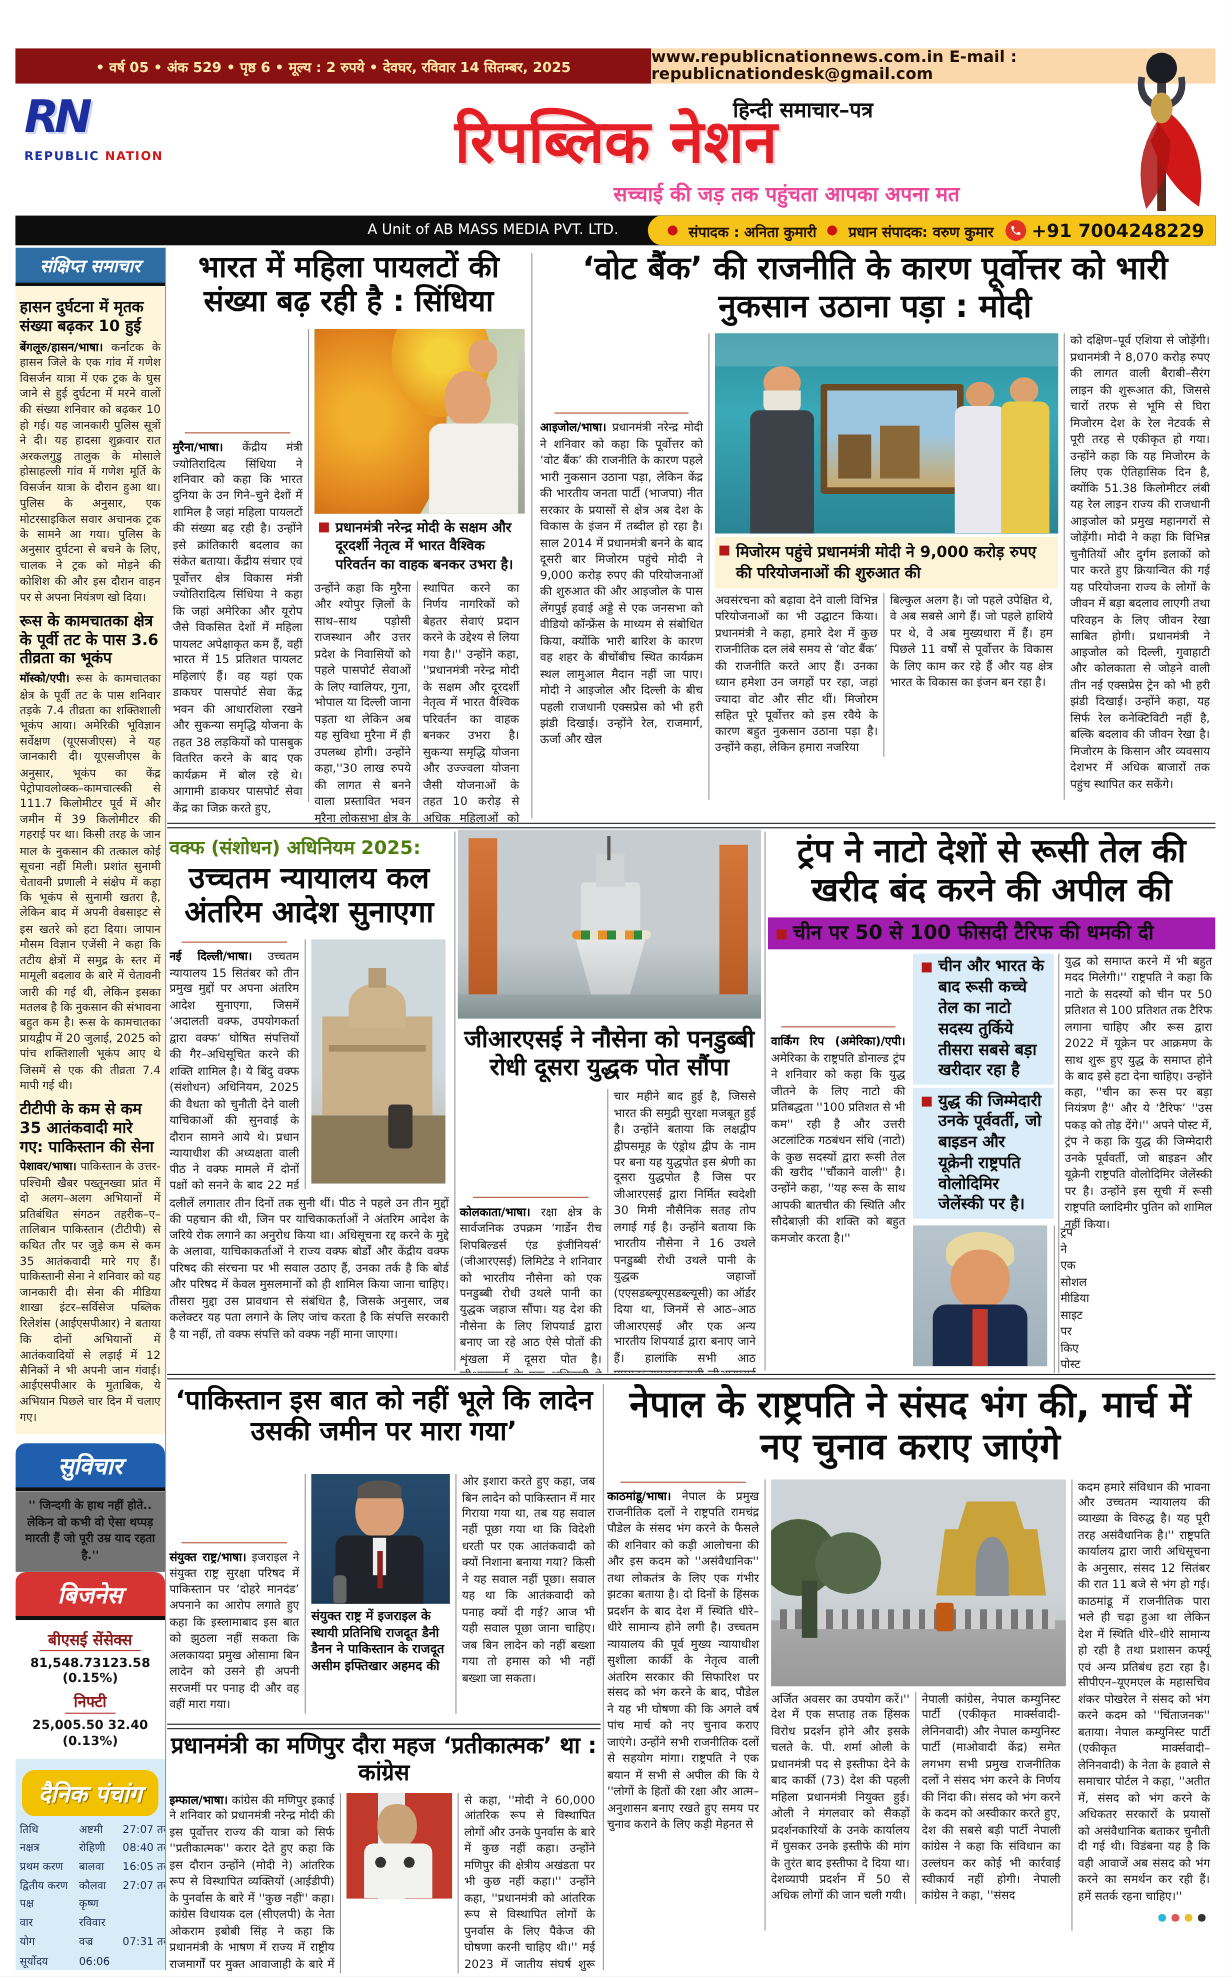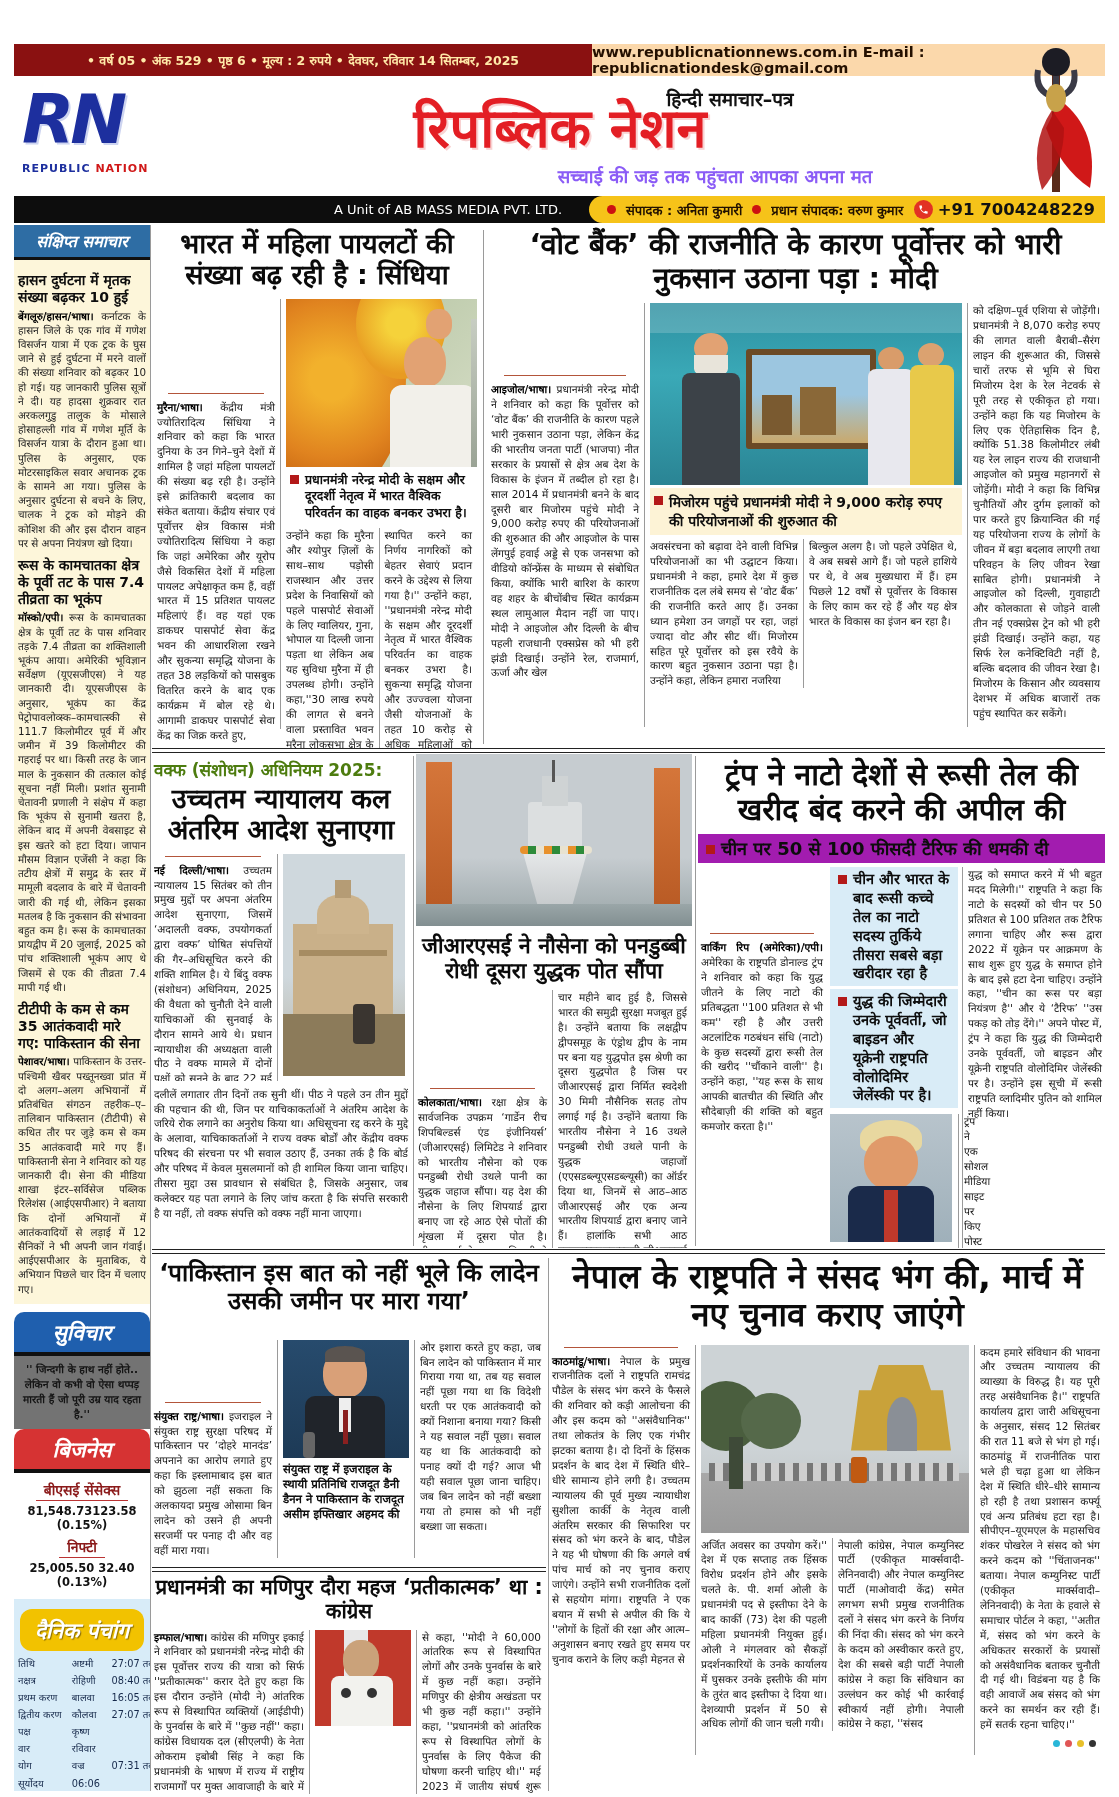--- a/index.html
+++ b/index.html
@@ -4,26 +4,26 @@
 <style>
   html,body{margin:0;padding:0;background:#e8e8e8;font-family:"DejaVu Sans",sans-serif;}
   #page{position:relative;width:1119px;height:1797px;margin:0 auto;background:#fff;overflow:hidden;}
   .abs{position:absolute;}
   .art{position:absolute;overflow:hidden;}
   
   #topstrip{left:14px;top:44px;width:1091px;height:32px;display:flex;}
   #issuebox{width:578px;background:#8a1111;color:#ffe9a8;font-size:12.5px;font-weight:bold;display:flex;align-items:center;justify-content:center;}
   #webbox{flex:1;background:#fbd8ab;color:#241000;font-size:14.5px;font-weight:bold;display:flex;align-items:center;justify-content:center;}
   #logo{left:22px;top:86px;width:170px;height:108px;}
-  #logo .rn{font-size:68px;font-weight:bold;font-style:italic;color:#1d2f9e;line-height:1;letter-spacing:-4px;text-shadow:2px 2px 0 #cdd4f0;}
+  #logo .rn{font-size:41px;font-weight:bold;font-style:italic;color:#1d2f9e;line-height:1;letter-spacing:-4px;text-shadow:2px 2px 0 #cdd4f0;}
   #logo .sub{font-size:11px;font-weight:bold;letter-spacing:1px;margin-top:8px;}
   #logo .sub .blue{color:#1d2f9e;} #logo .sub .red{color:#d01818;}
   #langtag{left:600px;top:86px;width:260px;font-size:19px;font-weight:bold;color:#111;text-align:center;}
   #nptitle{left:215px;top:102px;width:690px;font-size:54px;font-weight:bold;color:#e31e24;text-align:center;line-height:1;text-shadow:2px 2px 0 #f8d2d2;}
-  #tagline{left:545px;top:163px;width:340px;font-size:18.5px;font-weight:bold;color:#8b5cf6;text-align:center;}
+  #tagline{left:545px;top:163px;width:340px;font-size:18.5px;font-weight:bold;color:#ec4899;text-align:center;}
   #trident{left:940px;top:40px;width:165px;height:152px;}
   #unitbar{left:14px;top:196px;width:1091px;height:27px;background:#0d0d0d;display:flex;align-items:center;}
   #unitlabel{color:#fff;font-size:13px;margin-left:320px;white-space:nowrap;}
   #editorpill{margin-left:auto;height:27px;background:#f6c319;border-radius:14px 0 0 14px;display:flex;align-items:center;gap:10px;padding:0 10px 0 18px;width:488px;}
   .reddot{width:9px;height:9px;border-radius:50%;background:#cc1111;display:inline-block;}
   .edname{font-size:13px;font-weight:bold;color:#201000;white-space:nowrap;}
   #phonewrap{display:flex;gap:5px;margin-left:auto;}
   #phoneno{font-size:16.5px;font-weight:bold;color:#111;}
   #phoneicon{width:19px;height:19px;border-radius:50%;background:#e23224;display:flex;align-items:center;justify-content:center;}
   
@@ -120,21 +120,21 @@
   </div>
 
   <div class="abs" id="sidebar">
     <div class="sb-head">संक्षिप्त समाचार</div>
     <div class="sb-items">
       <div>
         <div class="sb-h">हासन दुर्घटना में मृतक संख्या बढ़कर 10 हुई</div>
         <p class="sb-b"><b class="dl">बेंगलूरु/हासन/भाषा।</b> <span>कर्नाटक के हासन जिले के एक गांव में गणेश विसर्जन यात्रा में एक ट्रक के घुस जाने से हुई दुर्घटना में मरने वालों की संख्या शनिवार को बढ़कर 10 हो गई। यह जानकारी पुलिस सूत्रों ने दी। यह हादसा शुक्रवार रात अरकलगुडु तालुक के मोसाले होसाहल्ली गांव में गणेश मूर्ति के विसर्जन यात्रा के दौरान हुआ था। पुलिस के अनुसार, एक मोटरसाइकिल सवार अचानक ट्रक के सामने आ गया। पुलिस के अनुसार दुर्घटना से बचने के लिए, चालक ने ट्रक को मोड़ने की कोशिश की और इस दौरान वाहन पर से अपना नियंत्रण खो दिया।</span></p>
       </div>
       <div>
-        <div class="sb-h">रूस के कामचातका क्षेत्र के पूर्वी तट के पास 7.4 तीव्रता का भूकंप</div>
+        <div class="sb-h">रूस के कामचातका क्षेत्र के पूर्वी तट के पास 3.6 तीव्रता का भूकंप</div>
         <p class="sb-b"><b class="dl">मॉस्को/एपी।</b> <span>रूस के कामचातका क्षेत्र के पूर्वी तट के पास शनिवार तड़के 7.4 तीव्रता का शक्तिशाली भूकंप आया। अमेरिकी भूविज्ञान सर्वेक्षण (यूएसजीएस) ने यह जानकारी दी। यूएसजीएस के अनुसार, भूकंप का केंद्र पेट्रोपावलोव्स्क–कामचात्स्की से 111.7 किलोमीटर पूर्व में और जमीन में 39 किलोमीटर की गहराई पर था। किसी तरह के जान माल के नुकसान की तत्काल कोई सूचना नहीं मिली। प्रशांत सुनामी चेतावनी प्रणाली ने संक्षेप में कहा कि भूकंप से सुनामी खतरा है, लेकिन बाद में अपनी वेबसाइट से इस खतरे को हटा दिया। जापान मौसम विज्ञान एजेंसी ने कहा कि तटीय क्षेत्रों में समुद्र के स्तर में मामूली बदलाव के बारे में चेतावनी जारी की गई थी, लेकिन इसका मतलब है कि नुकसान की संभावना बहुत कम है। रूस के कामचातका प्रायद्वीप में 20 जुलाई, 2025 को पांच शक्तिशाली भूकंप आए थे जिसमें से एक की तीव्रता 7.4 मापी गई थी।</span></p>
       </div>
       <div>
         <div class="sb-h">टीटीपी के कम से कम 35 आतंकवादी मारे गए: पाकिस्तान की सेना</div>
         <p class="sb-b"><b class="dl">पेशावर/भाषा।</b> <span>पाकिस्तान के उत्तर-पश्चिमी खैबर पख्तूनख्वा प्रांत में दो अलग–अलग अभियानों में प्रतिबंधित संगठन तहरीक–ए–तालिबान पाकिस्तान (टीटीपी) से कथित तौर पर जुड़े कम से कम 35 आतंकवादी मारे गए हैं। पाकिस्तानी सेना ने शनिवार को यह जानकारी दी। सेना की मीडिया शाखा इंटर–सर्विसेज पब्लिक रिलेशंस (आईएसपीआर) ने बताया कि दोनों अभियानों में आतंकवादियों से लड़ाई में 12 सैनिकों ने भी अपनी जान गंवाई। आईएसपीआर के मुताबिक, ये अभियान पिछले चार दिन में चलाए गए।</span></p>
       </div>
     </div>
     <div class="sb-quotehead">सुविचार</div>
     <div class="sb-quote">'' जिन्दगी के हाथ नहीं होते.. लेकिन वो कभी वो ऐसा थप्पड़ मारती हैं जो पूरी उम्र याद रहता है.''</div>
     <div class="sb-bizhead">बिजनेस</div>
@@ -248,21 +248,21 @@
         </div>
         <div class="capwrap" style="background:#fdf3d6;margin-top:3px;">
           <span class="sq"></span>
           <span class="cap" style="font-size:14px;">मिजोरम पहुंचे प्रधानमंत्री मोदी ने 9,000 करोड़ रुपए की परियोजनाओं की शुरुआत की</span>
         </div>
         <div class="cols" style="margin-top:4px;">
           <div class="c" style="padding-left:0;">
               <p class="body">अवसंरचना को बढ़ावा देने वाली विभिन्न परियोजनाओं का भी उद्घाटन किया। प्रधानमंत्री ने कहा, हमारे देश में कुछ राजनीतिक दल लंबे समय से ‘वोट बैंक’ की राजनीति करते आए हैं। उनका ध्यान हमेशा उन जगहों पर रहा, जहां ज्यादा वोट और सीट थीं। मिजोरम सहित पूरे पूर्वोत्तर को इस रवैये के कारण बहुत नुकसान उठाना पड़ा है। उन्होंने कहा, लेकिन हमारा नजरिया</p>
             </div>
           <div class="c">
-              <p class="body">बिल्कुल अलग है। जो पहले उपेक्षित थे, वे अब सबसे आगे हैं। जो पहले हाशिये पर थे, वे अब मुख्यधारा में हैं। हम पिछले 12 वर्षों से पूर्वोत्तर के विकास के लिए काम कर रहे हैं और यह क्षेत्र भारत के विकास का इंजन बन रहा है।</p>
+              <p class="body">बिल्कुल अलग है। जो पहले उपेक्षित थे, वे अब सबसे आगे हैं। जो पहले हाशिये पर थे, वे अब मुख्यधारा में हैं। हम पिछले 11 वर्षों से पूर्वोत्तर के विकास के लिए काम कर रहे हैं और यह क्षेत्र भारत के विकास का इंजन बन रहा है।</p>
             </div>
         </div>
       </div>
       <div class="c">
         <p class="body">को दक्षिण–पूर्व एशिया से जोड़ेंगी। प्रधानमंत्री ने 8,070 करोड़ रुपए की लागत वाली बैराबी–सैरंग लाइन की शुरूआत की, जिससे चारों तरफ से भूमि से घिरा मिजोरम देश के रेल नेटवर्क से पूरी तरह से एकीकृत हो गया। उन्होंने कहा कि यह मिजोरम के लिए एक ऐतिहासिक दिन है, क्योंकि 51.38 किलोमीटर लंबी यह रेल लाइन राज्य की राजधानी आइजोल को प्रमुख महानगरों से जोड़ेंगी। मोदी ने कहा कि विभिन्न चुनौतियों और दुर्गम इलाकों को पार करते हुए क्रियान्वित की गई यह परियोजना राज्य के लोगों के जीवन में बड़ा बदलाव लाएगी तथा परिवहन के लिए जीवन रेखा साबित होगी। प्रधानमंत्री ने आइजोल को दिल्ली, गुवाहाटी और कोलकाता से जोड़ने वाली तीन नई एक्सप्रेस ट्रेन को भी हरी झंडी दिखाई। उन्होंने कहा, यह सिर्फ रेल कनेक्टिविटी नहीं है, बल्कि बदलाव की जीवन रेखा है। मिजोरम के किसान और व्यवसाय देशभर में अधिक बाजारों तक पहुंच स्थापित कर सकेंगे।</p>
       </div>
     </div>
   </div>
 
   <div class="art" id="a-waqf" style="left:152px;top:754px;width:258px;height:494px;">

